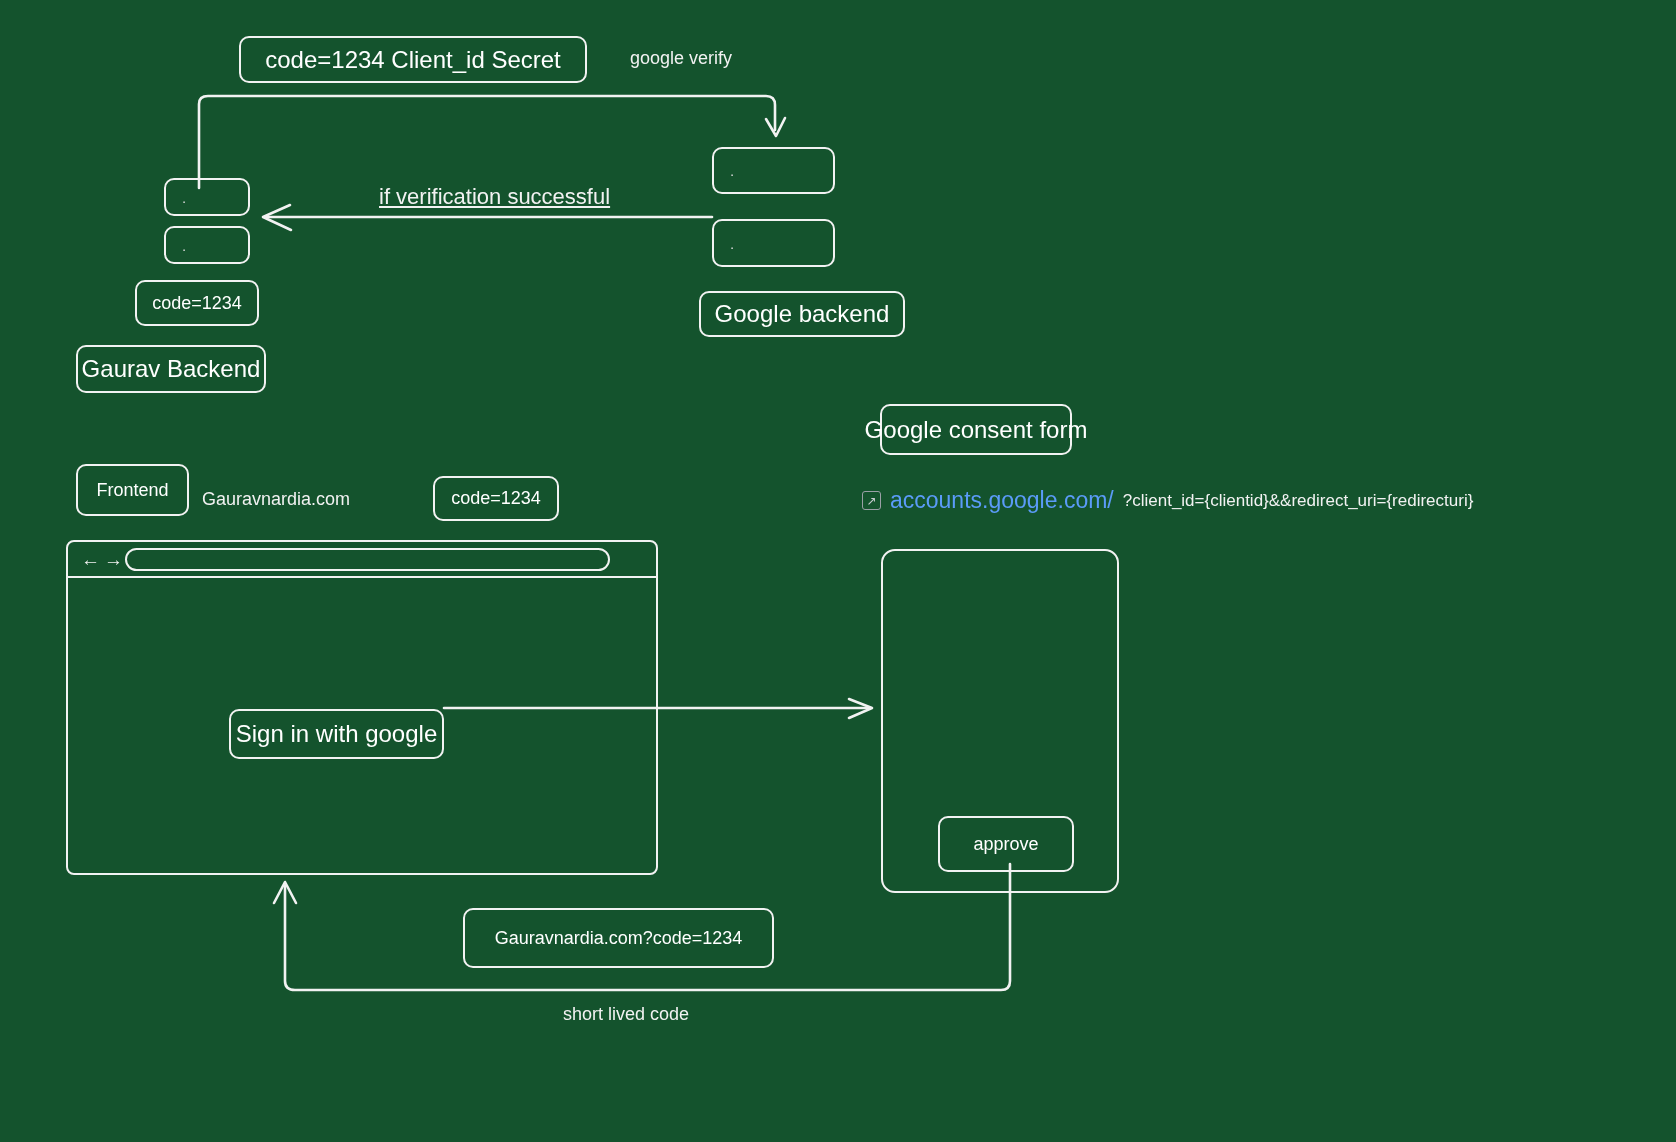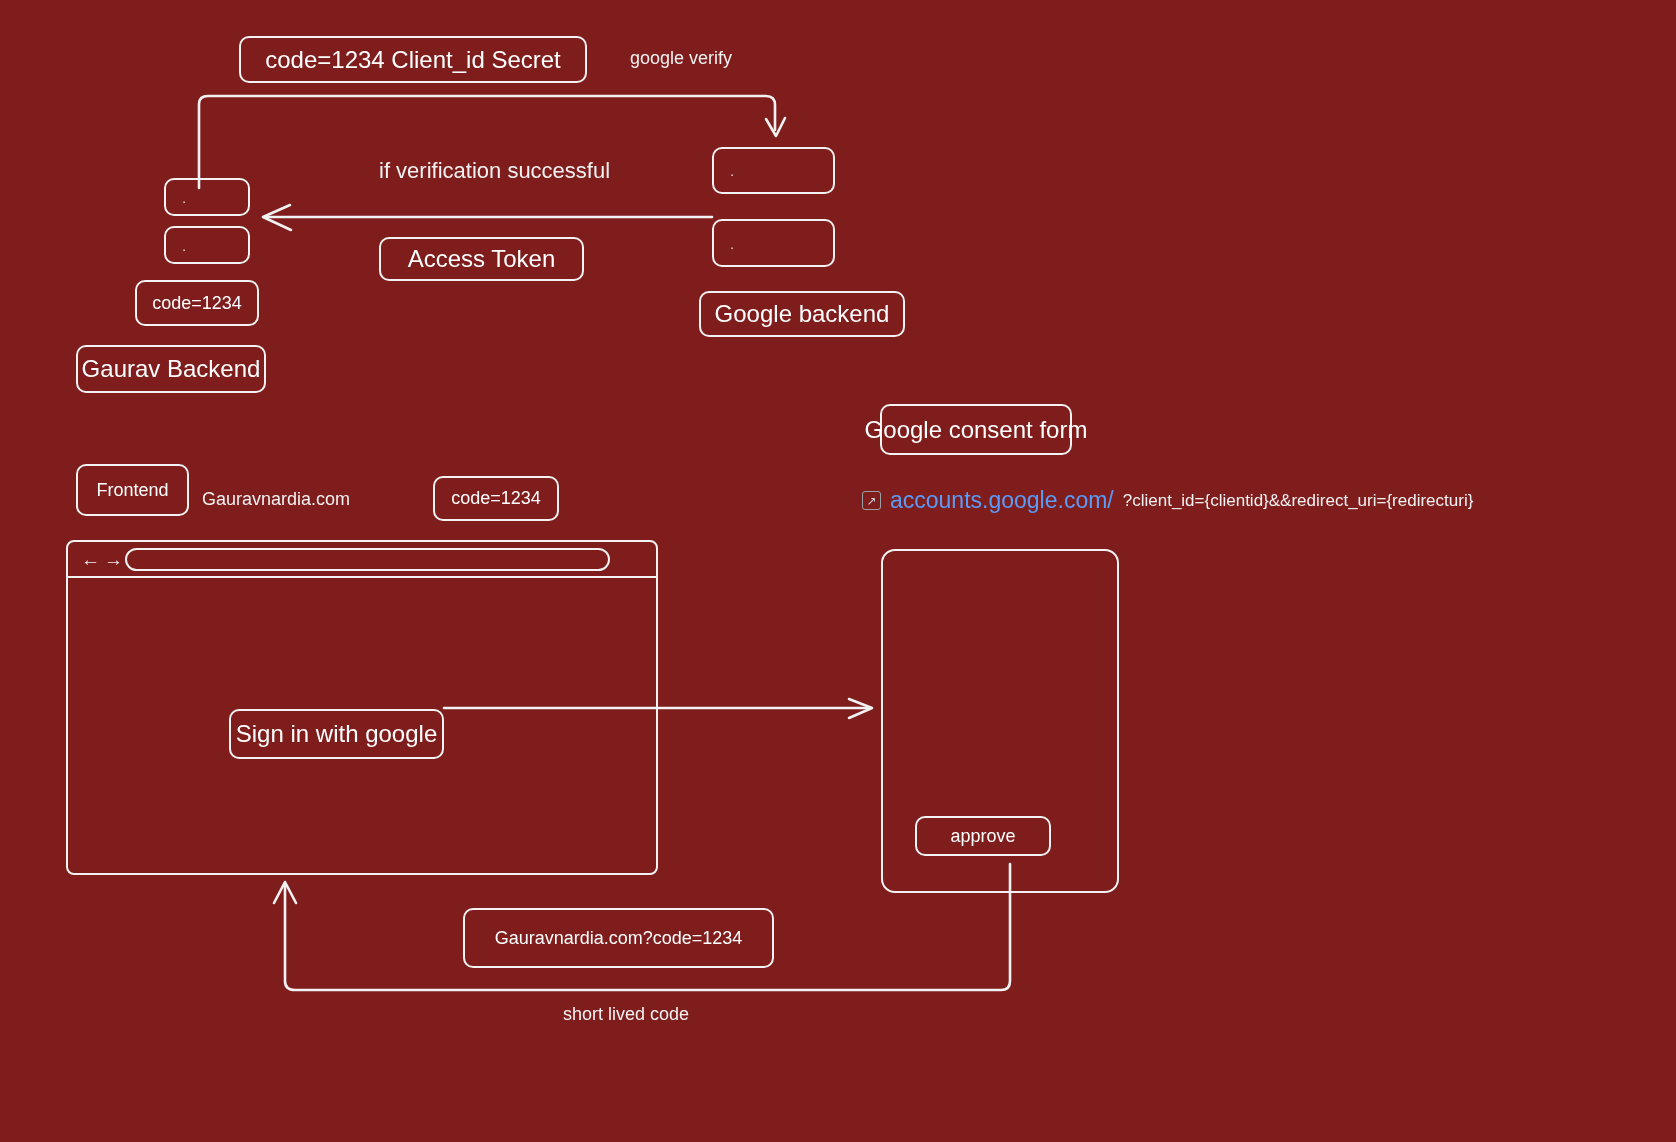--- a/index.html
+++ b/index.html
@@ -4,21 +4,21 @@
 <style>
   html, body {
     margin: 0;
     padding: 0;
     background: #121212;
   }
   #canvas {
     position: relative;
     width: 1676px;
     height: 1142px;
-    background: #7f1d1d;
+    background: #14532d;
     overflow: hidden;
     font-family: "Liberation Sans", sans-serif;
     color: #ffffff;
   }
   .svg-layer {
     position: absolute;
     left: 0;
     top: 0;
     width: 1676px;
     height: 1142px;
@@ -153,41 +153,38 @@
   </svg>
 
   <div class="node t24" style="left:239px; top:36px; width:348px; height:47px;">
     <span>code=1234    Client_id    Secret</span>
   </div>
 
   <div class="label t23" style="left:630px; top:48px;">
     <span>google verify</span>
   </div>
 
-  <div class="label t22" style="left:379px; top:158px;">
+  <div class="label t22" style="left:379px; top:184px;text-decoration:underline;">
     <span>if verification successful</span>
   </div>
 
   <div class="node dotbox" style="left:164px; top:178px; width:86px; height:38px;">
     <span>.</span>
   </div>
   <div class="node dotbox" style="left:164px; top:226px; width:86px; height:38px;">
     <span>.</span>
   </div>
 
   <div class="node dotbox" style="left:712px; top:147px; width:123px; height:47px;">
     <span>.</span>
   </div>
   <div class="node dotbox" style="left:712px; top:219px; width:123px; height:48px;">
     <span>.</span>
   </div>
 
-  <div class="node t24" style="left:379px; top:237px; width:205px; height:44px;">
-    <span>Access Token</span>
-  </div>
 
   <div class="node t23" style="left:135px; top:280px; width:124px; height:46px;">
     <span>code=1234</span>
   </div>
 
   <div class="node t24" style="left:76px; top:345px; width:190px; height:48px;">
     <span>Gaurav Backend</span>
   </div>
 
   <div class="node t24" style="left:699px; top:291px; width:206px; height:46px;">
@@ -229,21 +226,21 @@
       </div>
     </div>
   </div>
 
   <div class="node t24" style="left:229px; top:683px; width:215px; height:50px;margin-top:26px;">
     <span>Sign in with google</span>
   </div>
 
   <div class="consent-panel"></div>
 
-  <div class="node t23" style="left:915px; top:816px; width:136px; height:40px;">
+  <div class="node t23" style="left:938px; top:816px; width:136px; height:56px;">
     <span>approve</span>
   </div>
 
   <div class="node t23" style="left:463px; top:908px; width:311px; height:60px;">
     <span>Gauravnardia.com?code=1234</span>
   </div>
 
   <div class="label t23" style="left:563px; top:1004px;">
     <span>short lived code</span>
   </div>

